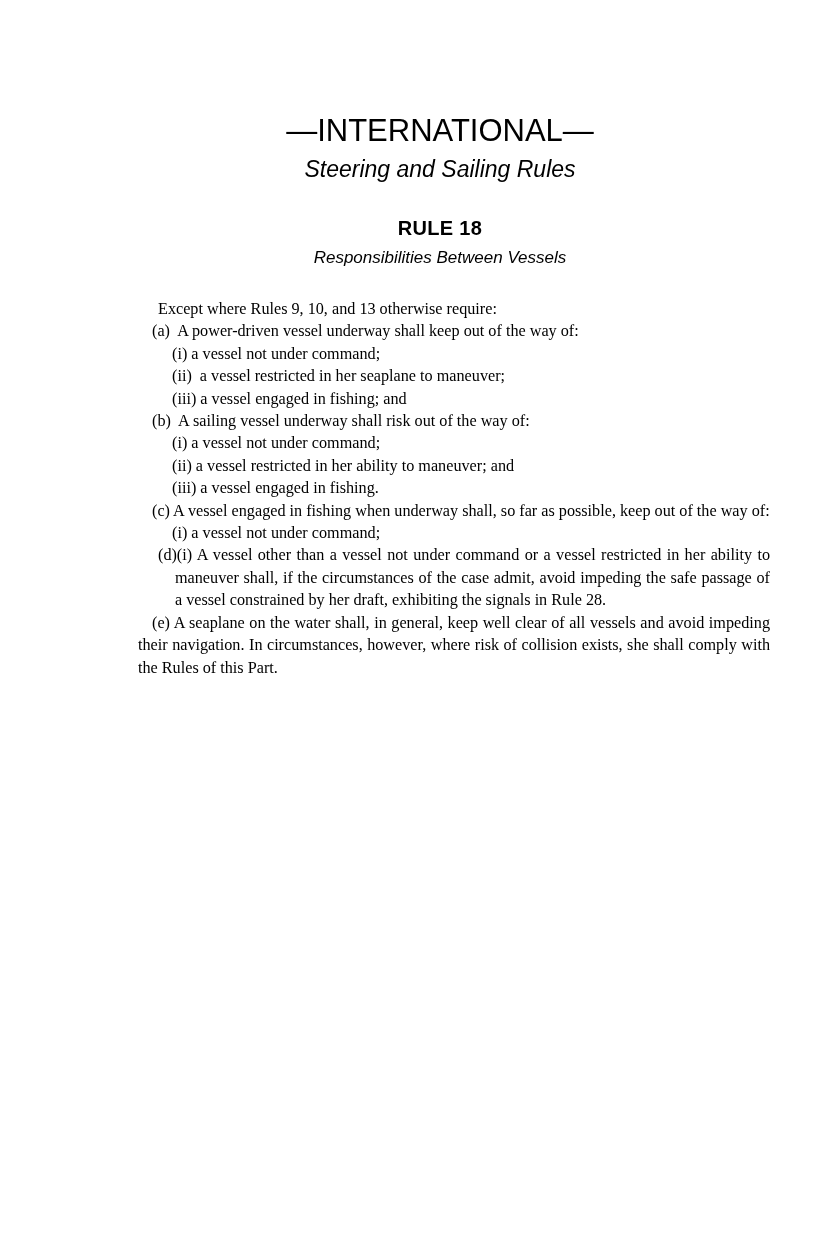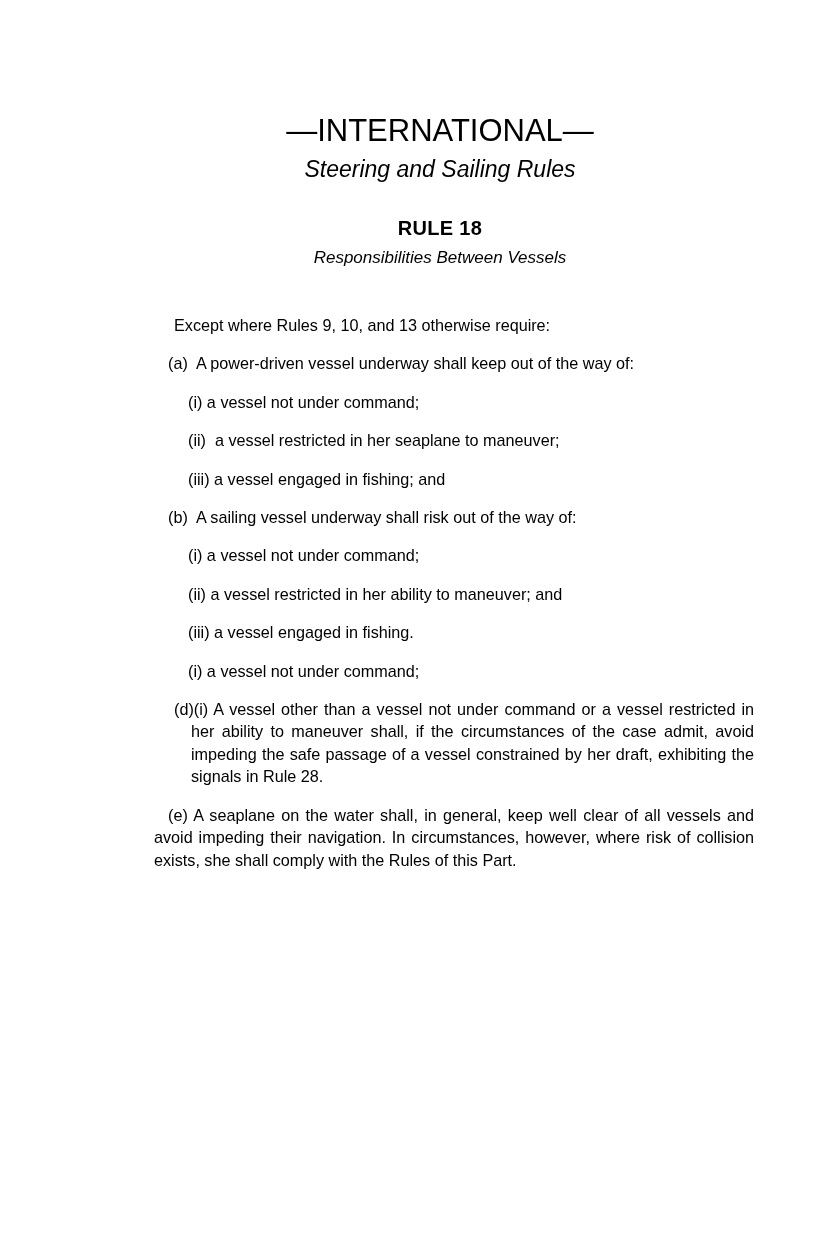--- a/index.html
+++ b/index.html
@@ -70,23 +70,24 @@
   
   .body-block {
     position: absolute;
     left: 138px;
     top: 298px;
     width: 632px;
     font-size: 16.2px;
     line-height: 22.4px;
   }
   .para {
-    margin: 16px;
+    margin: 0;
     text-indent: 0;
     white-space: pre-wrap;
+    font-family: Liberation Serif, serif;
   }
   
   .lvl-intro   { padding-left: 20px; }
   .lvl-alpha   { padding-left: 14px; }
   .lvl-roman   { padding-left: 34px; }
 
   
   .just {
     text-align: justify;
     text-align-last: left;
@@ -141,20 +142,21 @@
     <p class="para lvl-alpha">(a)  A power-driven vessel underway shall keep out of the way of:</p>
     <p class="para lvl-roman">(i) a vessel not under command;</p>
     <p class="para lvl-roman">(ii)  a vessel restricted in her seaplane to maneuver;</p>
     <p class="para lvl-roman">(iii) a vessel engaged in fishing; and</p>
 
     <p class="para lvl-alpha">(b)  A sailing vessel underway shall risk out of the way of:</p>
     <p class="para lvl-roman">(i) a vessel not under command;</p>
     <p class="para lvl-roman">(ii) a vessel restricted in her ability to maneuver; and</p>
     <p class="para lvl-roman">(iii) a vessel engaged in fishing.</p>
 
+    <p class="para just c-block">(c) A vessel engaged in fishing when underway shall, so far as possible, keep out of the way of:</p>
     <p class="para lvl-roman">(i) a vessel not under command;</p>
 
     <p class="para just d-block">(d)(i) A vessel other than a vessel not under command or a vessel restricted in her ability to maneuver shall, if the circumstances of the case admit, avoid impeding the safe passage of a vessel constrained by her draft, exhibiting the signals in Rule 28.</p>
 
     <p class="para just e-block">(e) A seaplane on the water shall, in general, keep well clear of all vessels and avoid impeding their navigation. In circumstances, however, where risk of collision exists, she shall comply with the Rules of this Part.</p>
 
   </div>
 
   <div class="page-number">34</div>
 

